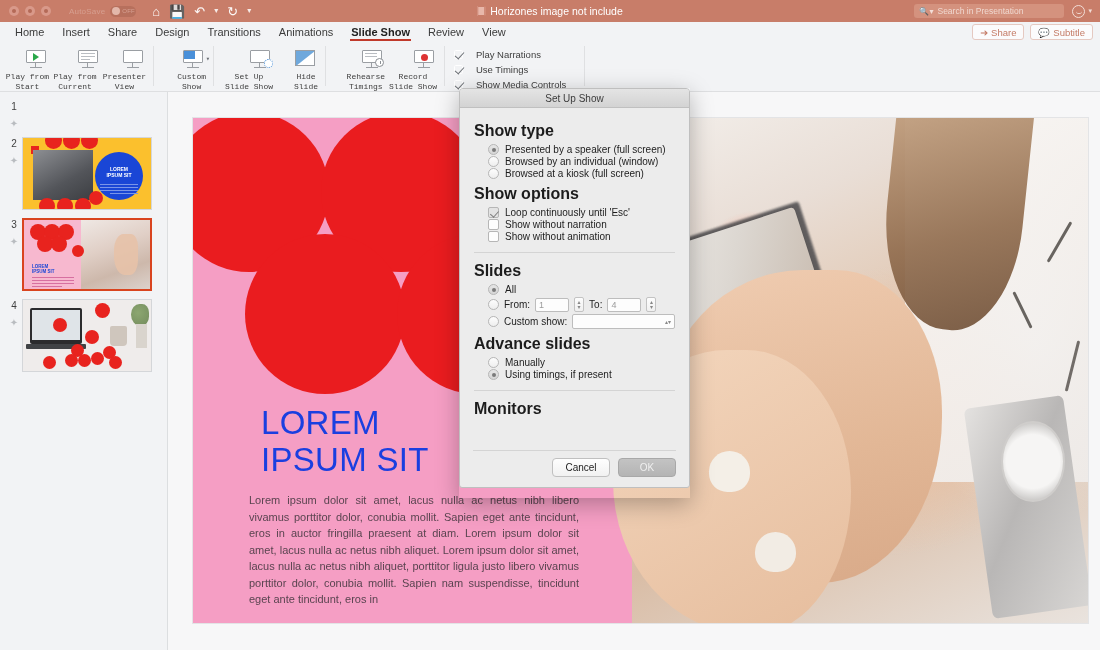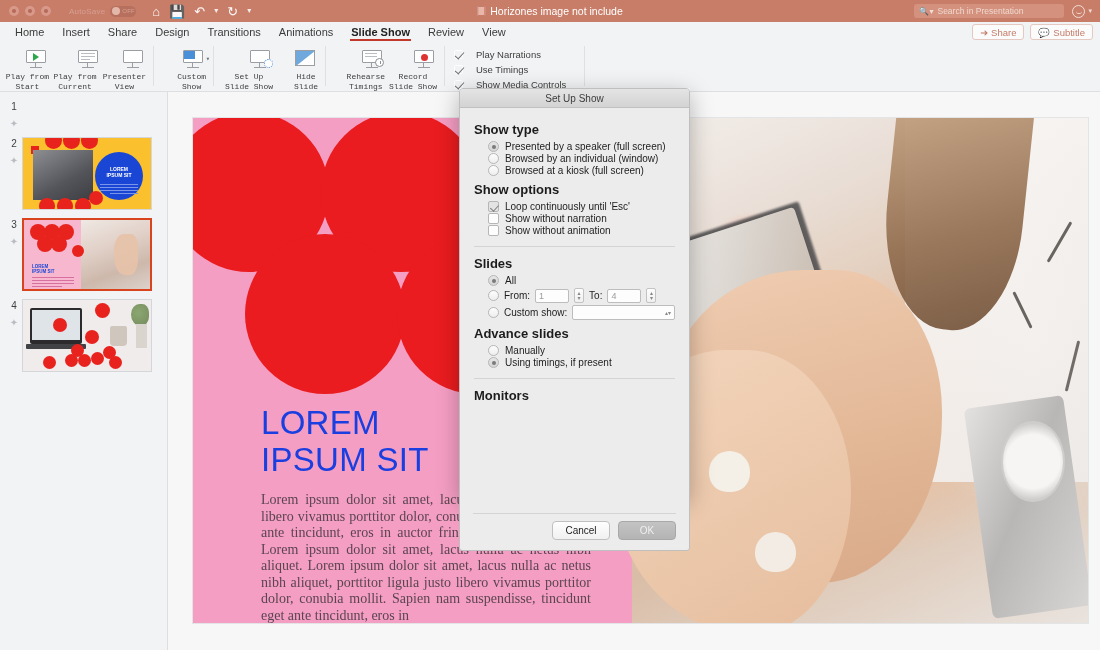--- a/index.html
+++ b/index.html
@@ -239,42 +239,42 @@
   .slide-photo .sk3{position:absolute;right:3%;top:44%;width:3px;height:52px;background:#3a3530;transform:rotate(14deg);opacity:.7;border-radius:2px;}
 
   .bigcirc { position: absolute; border-radius: 50%; background: #ea1c1f; }
 
   .slide-title {
     position: absolute; left: 68px; top: 286px;
     font-size: 33px; line-height: 37px; color: #1a3fe0; font-weight: normal;
     letter-spacing: .3px;
   }
   .slide-body {
-    position: absolute; left: 68px; top: 374px; width: 330px;
-    font-size: 14px; line-height: 16.5px; color: #5a4450; text-align: justify; font-family: Liberation Serif, serif;
+    position: absolute; left: 56px; top: 374px; width: 330px;
+    font-size: 11px; line-height: 16.5px; color: #5a4450; text-align: justify;
   }
 
   
   .dlgshadow {
     position:absolute; left: 459px; top: 88px; width: 231px; height: 410px;
     box-shadow: 0 6px 22px rgba(0,0,0,.28);
   }
   .dialog {
-    position: absolute; left: 459px; top: 88px; width: 231px; height: 463px;
+    position: absolute; left: 459px; top: 88px; width: 231px; height: 400px;
     background: #ececec; border: 1px solid #bfbfbf; border-radius: 4px 4px 3px 3px;
     overflow: hidden;
   }
   .dlg-title {
     height: 19px; background: linear-gradient(#e4e4e4,#d3d3d3);
     border-bottom: 1px solid #c0c0c0;
     display: flex; align-items: center; justify-content: center;
     font-size: 10px; color: #3c3c3c; font-weight: normal;
   }
   .dlg-body { padding: 14px 14px 0 14px; }
-  .dlg-h { font-size: 13px; font-weight: bold; color: #1c1c1c; margin-bottom: 4px; }
+  .dlg-h { font-size: 16px; font-weight: bold; color: #1c1c1c; margin-bottom: 4px; }
   .opt { display: flex; align-items: center; gap: 6px; margin: 1px 0 1px 14px; }
   .opt .lbl { font-size: 10px; color: #1d1d1d; }
   .radio {
     width: 11px; height: 11px; border-radius: 50%; flex: none;
     background: linear-gradient(#fdfdfd,#eeeeee); border: 1px solid #b6b6b6;
   }
   .radio.sel { background: linear-gradient(#e6e6e6,#d5d5d5); }
   .radio.sel::after {
     content: ""; display: block; width: 4px; height: 4px; border-radius: 50%;
     background: #7a7a7a; margin: 2.5px auto 0;

